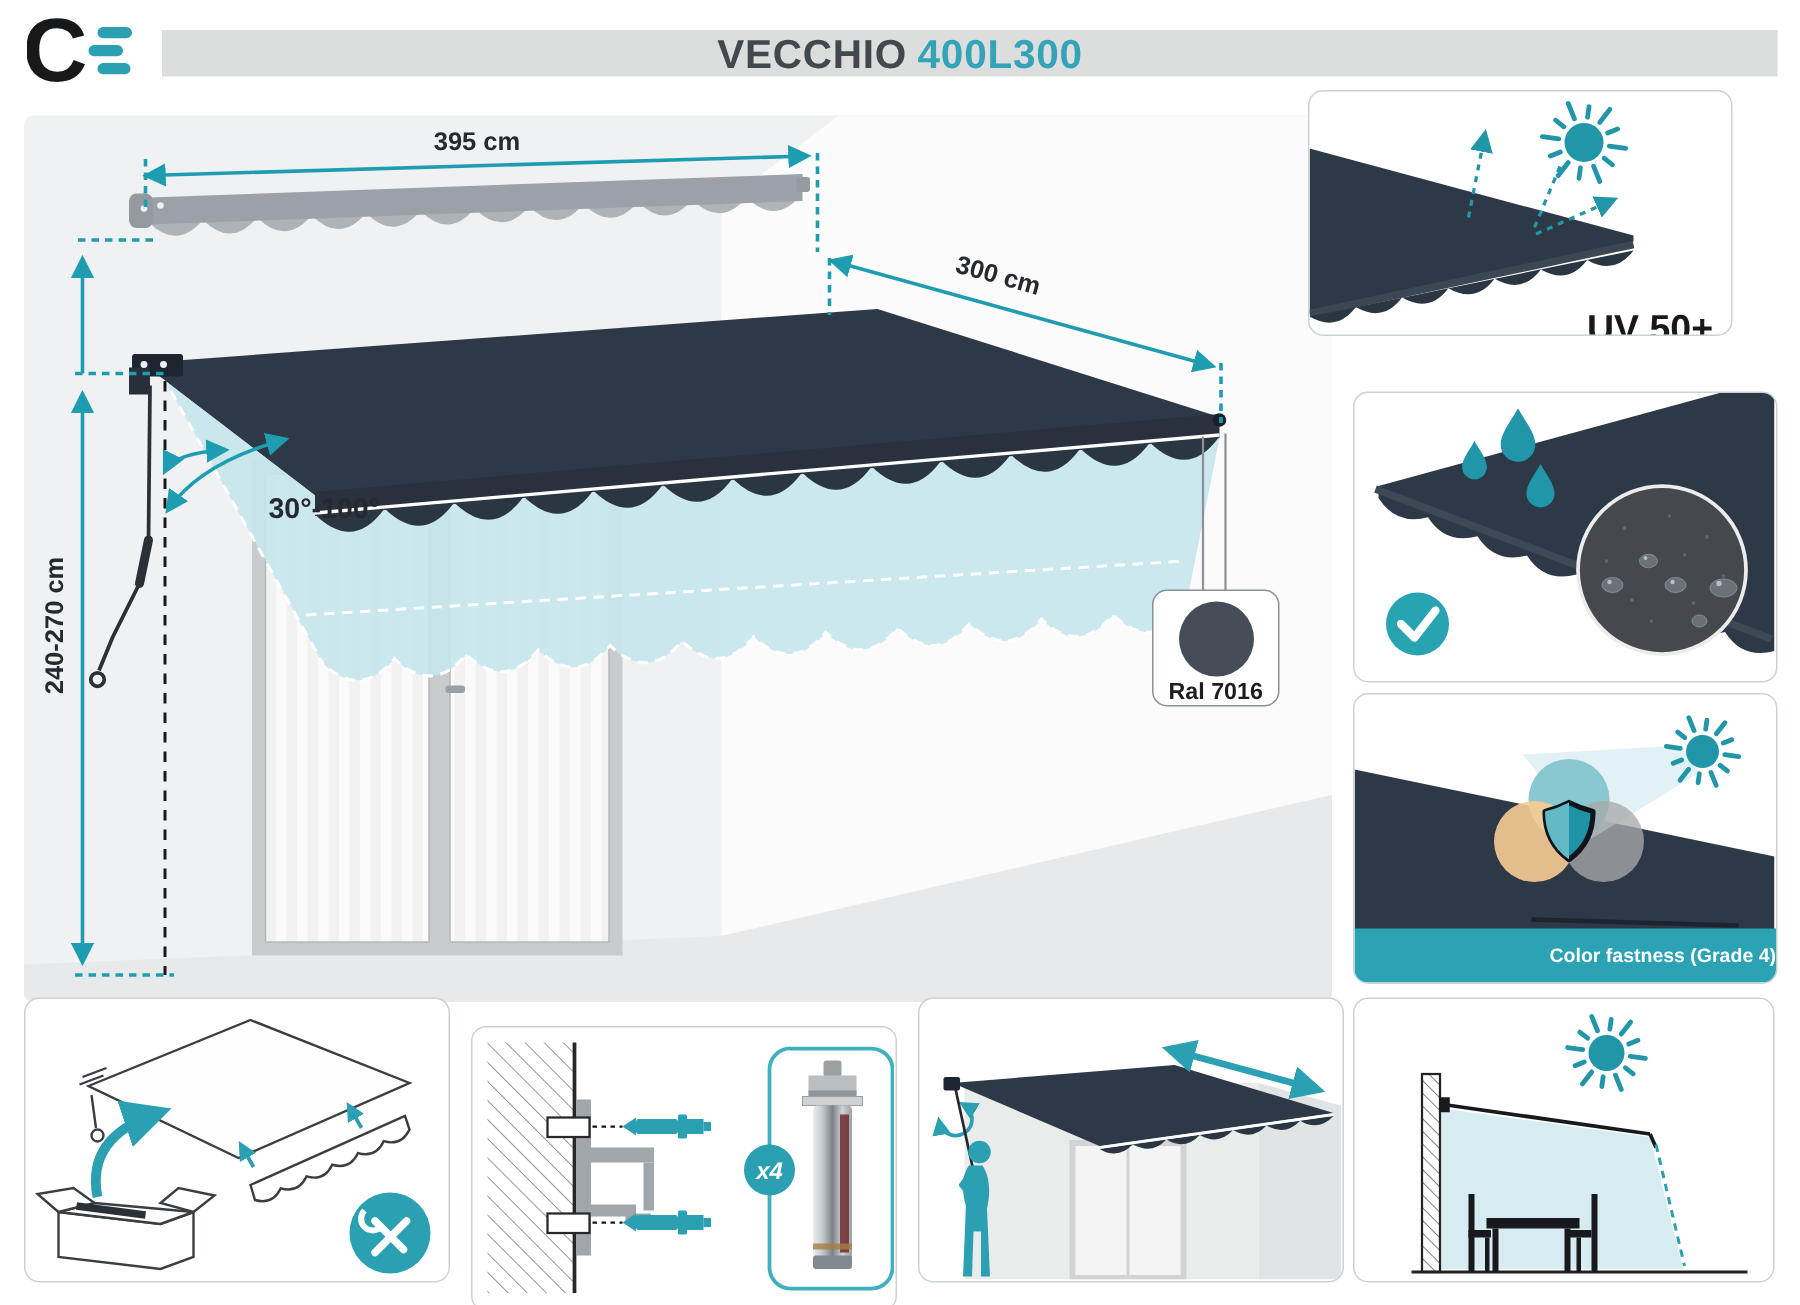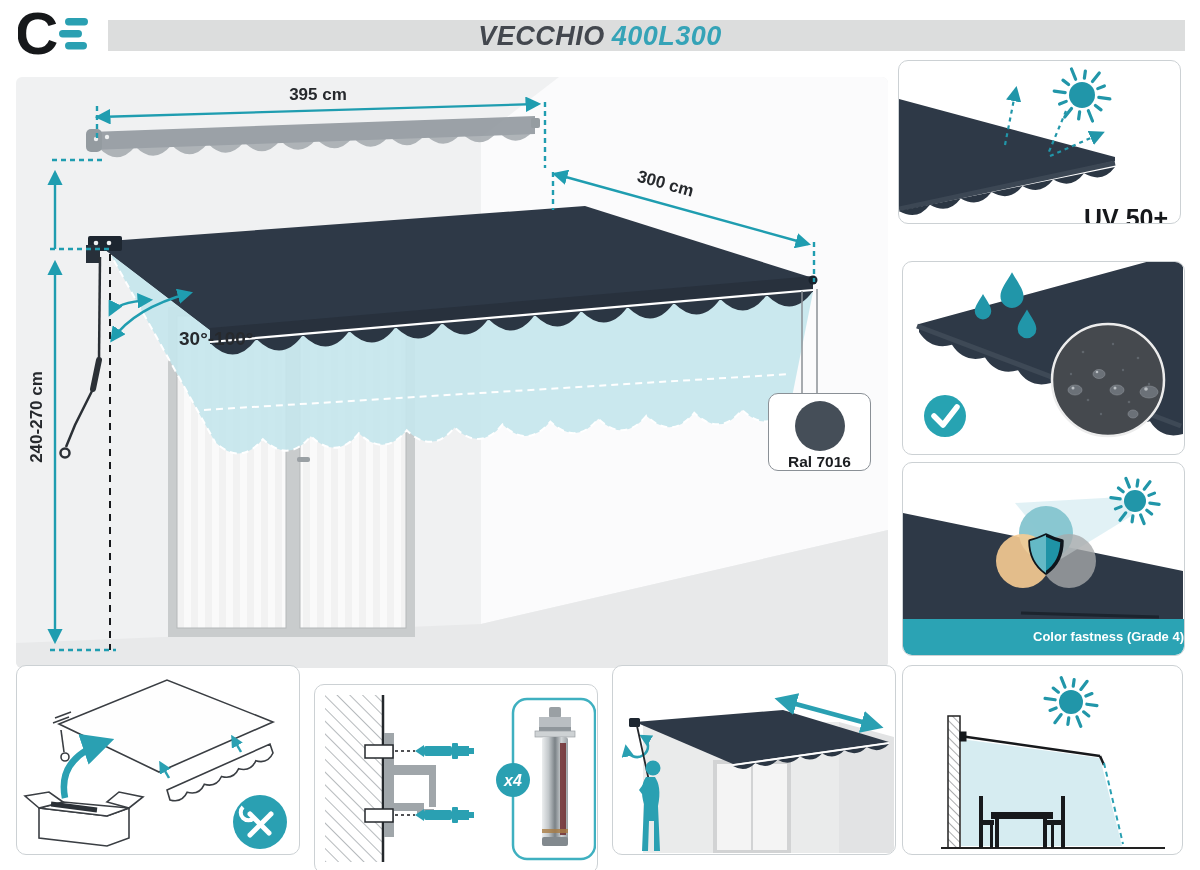--- a/index.html
+++ b/index.html
@@ -5,27 +5,27 @@
   html,body{margin:0;padding:0;background:#fff;}
   #page{position:relative;width:1200px;height:870px;background:#fff;overflow:hidden;
         font-family:"Liberation Sans",sans-serif;}
   .abs{position:absolute;}
   .panel{position:absolute;background:#fff;border:1.5px solid #ccd1d4;border-radius:10px;
          box-sizing:border-box;overflow:hidden;}
   #main-area{position:absolute;left:16px;top:77px;width:872px;height:591px;border-radius:6px;
              overflow:hidden;background:#f0f1f2;}
   #title-bar{position:absolute;left:108px;top:20px;width:1077px;height:31px;background:#dcdddd;}
   #title-text{position:absolute;left:0;top:21px;width:1200px;text-align:center;
-              font-size:27px;font-weight:700;letter-spacing:.5px;font-style:italic;}
+              font-size:27px;font-weight:700;letter-spacing:.5px;}
   #title-text .t-name{color:#43474e;}
   #title-text .t-model{color:#35a3b7;margin-left:7px;}
   svg text{font-family:"Liberation Sans",sans-serif;}
   .dim-label{font-size:17px;font-weight:700;fill:#26292d;}
   .angle-label{font-size:19px;font-weight:700;fill:#26292d;}
-  #ral-tag{position:absolute;left:768px;top:393px;width:103px;height:78px;background:#fff;
+  #ral-tag{position:absolute;left:768px;top:393px;width:85px;height:78px;background:#fff;
            border:1.5px solid #8a9096;border-radius:10px;box-sizing:border-box;text-align:center;}
   #ral-swatch{width:50px;height:50px;border-radius:50%;background:#454e58;margin:7px auto 2px auto;}
   #ral-label{font-size:15.5px;font-weight:700;color:#1b1d20;}
   #colorfast-bar{position:absolute;left:0;bottom:0;width:100%;height:36px;background:#2ba3b4;
                  border-radius:0 0 8px 8px;color:#fff;font-size:13px;font-weight:700;
                  text-align:right;line-height:36px;}
   .uv-text{font-size:25px;font-weight:700;fill:#16181b;}
   .x4-text{font-size:16px;font-weight:700;font-style:italic;fill:#fff;}
 </style>
 </head>
@@ -138,21 +138,21 @@
         <circle cx="49" cy="376" r="4.5" stroke-width="2.5"></circle>
       </g>
     </svg>
   </div>
 
   <div id="ral-tag">
     <div id="ral-swatch"></div>
     <div id="ral-label">Ral 7016</div>
   </div>
 
-  <div class="panel" style="left:898px;top:60px;width:283px;height:164px;">
+  <div class="panel" style="left:872px;top:60px;width:283px;height:164px;">
     <svg width="280" height="191" viewBox="0 0 280 191">
       <defs>
         <marker id="m-uv" viewBox="0 0 10 10" refX="8" refY="5" markerWidth="7" markerHeight="7" orient="auto-start-reverse">
             <path d="M0,0 L10,5 L0,10 z" fill="#2196a9"></path>
           </marker>
       </defs>
       <g>
         <polygon points="0,38 216,96 216,100 0,148" fill="#2e3947"></polygon>
         <line x1="0" y1="148" x2="216" y2="102" stroke="#3c4754" stroke-width="5"></line>
         <path fill="#2b3643" d="M 0 150 Q 18.2 160.6 30.9 143.7 Q 49.1 154.3 61.7 137.4 Q 79.9 148.0 92.6 131.1 Q 110.8 141.7 123.4 124.9 Q 141.7 135.4 154.3 118.6 Q 172.5 129.1 185.1 112.3 Q 203.4 122.9 216.0 106.0 Z"></path>

